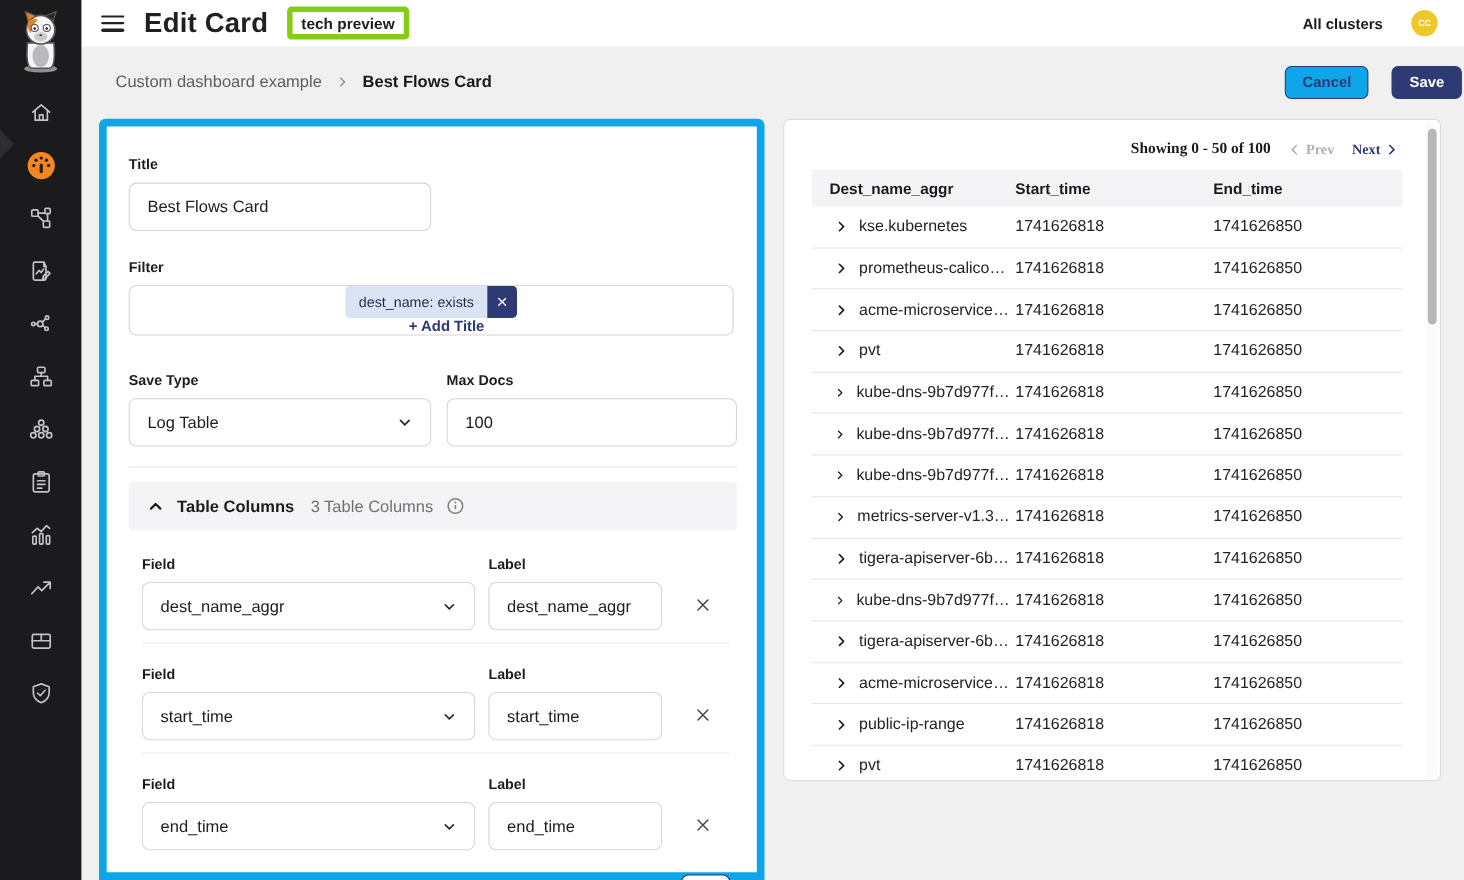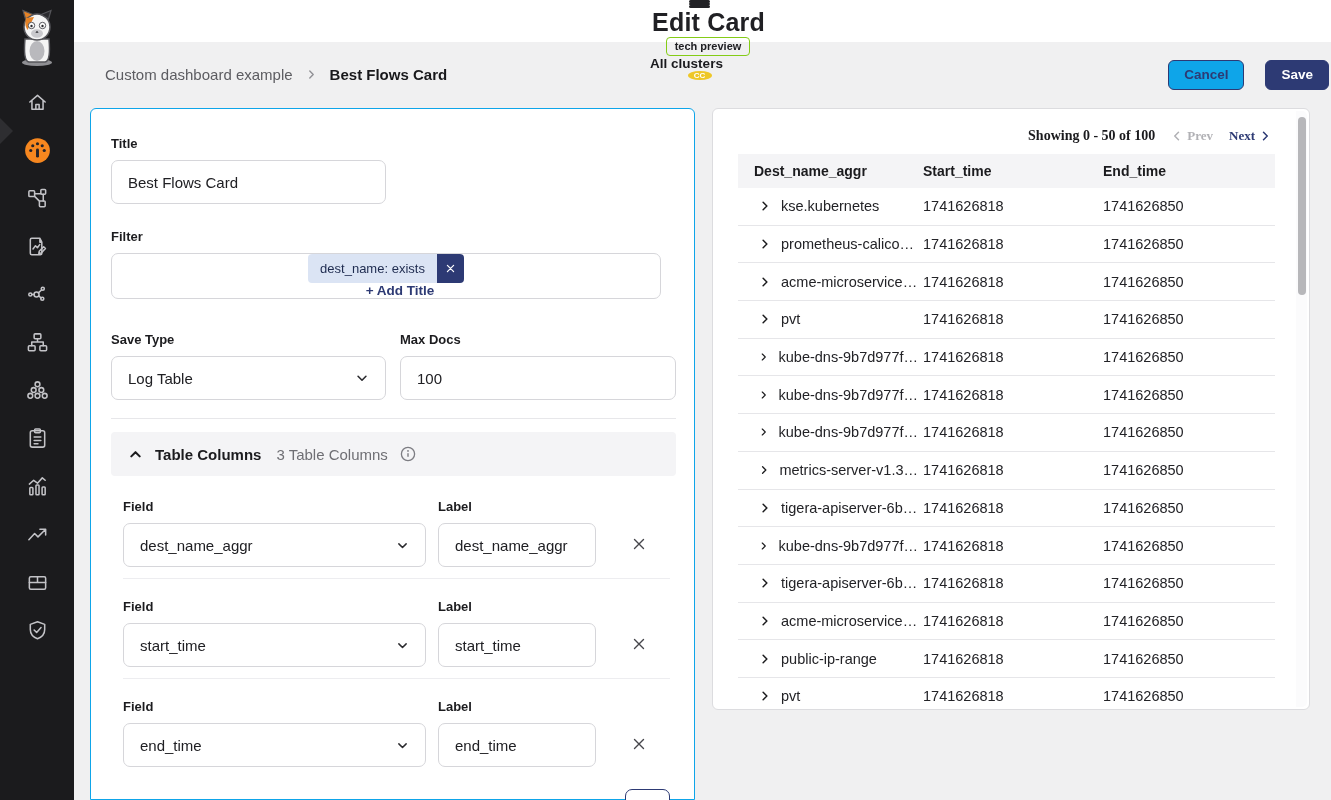--- a/index.html
+++ b/index.html
@@ -12,45 +12,45 @@
   .logo { display:flex; justify-content:center; padding-top:8px; }
   .notch { position:absolute; left:0; top:118px; width:0; height:0;
            border-top:13px solid transparent; border-bottom:13px solid transparent; border-left:13px solid #2e2e31; }
   .nav { margin-top:22px; display:flex; flex-direction:column; align-items:center; gap:24px; }
   .nav-item { width:40px; height:24px; display:flex; align-items:center; justify-content:center; cursor:pointer; }
   .nav-item svg { width:23px; height:23px; stroke:#c3c3c7; fill:none; stroke-width:1.6; stroke-linecap:round; stroke-linejoin:round; }
   .nav-item.active svg { width:27px; height:27px; stroke:none; }
 
   
   .topbar { position:absolute; left:74px; top:0; width:1257px; height:42px; background:#fff;
-            display:flex; align-items:center; padding:0 24px 0 18px; z-index:4;flex-direction:column; }
+            display:flex; align-items:center; padding:0 24px 0 18px; z-index:4; }
   .hamburger { width:21px; height:15px; display:flex; flex-direction:column; justify-content:space-between; cursor:pointer; }
   .hamburger span { display:block; height:2.6px; background:#222226; border-radius:2px; }
   .page-title { margin-left:18px; font-size:25px; font-weight:800; letter-spacing:.2px; color:#202024; }
-  .badge { margin-left:17px; font-size:11px; font-weight:600; color:#202024;
-           border:1px solid #84cc16; border-radius:4px; padding:3px 8px; line-height:1; }
+  .badge { margin-left:17px; font-size:14px; font-weight:600; color:#202024;
+           border:5px solid #84cc16; border-radius:4px; padding:3px 8px; line-height:1; }
   .topbar .spacer { flex:1; }
   .clusters { font-size:13.5px; font-weight:700; color:#1a1a1e; margin-right:26px; cursor:pointer; }
   .avatar { width:24px; height:24px; border-radius:50%; background:#eec728; color:#fff; font-size:8px; font-weight:700;
             display:flex; align-items:center; justify-content:center; cursor:pointer; }
 
   
   .subheader { position:absolute; left:105px; top:59px; width:1224px; height:31px; display:flex; align-items:center; }
   .crumb-parent { font-size:15px; color:#5c5c61; cursor:pointer; }
   .crumb-sep { margin:0 13px; display:flex; }
   .crumb-current { font-size:15px; font-weight:700; color:#18181b; }
   .subheader .spacer { flex:1; }
   .btn { height:30px; border-radius:6px; font-size:13.5px; font-weight:700; font-family:inherit;
          display:inline-flex; align-items:center; padding:0 15px; cursor:pointer; }
   .btn-cancel { background:#0ea5e9; border:1.6px solid #2d3a74; color:#2d3a74; }
   .btn-save { background:#2d3a74; border:1.6px solid #2d3a74; color:#fff; margin-left:21px; }
 
   
   .panel-left { position:absolute; left:90px; top:108px; width:605px; height:692px; background:#fff;
-                border:1px solid #0ea5e9; border-radius:6px 6px 0 0; padding:27px 18px 0 20px; }
+                border:7px solid #0ea5e9; border-radius:6px 6px 0 0; padding:27px 18px 0 20px; }
   .lbl { display:block; font-size:13px; font-weight:700; color:#1c1c1f; margin-bottom:9px; }
   .grid2 { display:grid; grid-template-columns:275px 1fr; column-gap:14px; }
   .input, .select { width:100%; height:44px; border:1px solid #d6d6da; border-radius:7px; background:#fff;
                     font-size:15px; color:#202024; padding:0 16px; font-family:inherit; }
   .select { display:flex; align-items:center; justify-content:space-between; cursor:pointer; }
   .filter-group { margin-top:25px; }
   .filter-box { width:550px; height:46px; border:1px solid #d6d6da; border-radius:7px;
                 display:flex; align-items:center; padding:0 13px;flex-direction:column; }
   .chip { display:flex; height:29px; }
   .chip-text { background:#dbe4f4; color:#1e2b4f; font-size:13px; display:flex; align-items:center;

